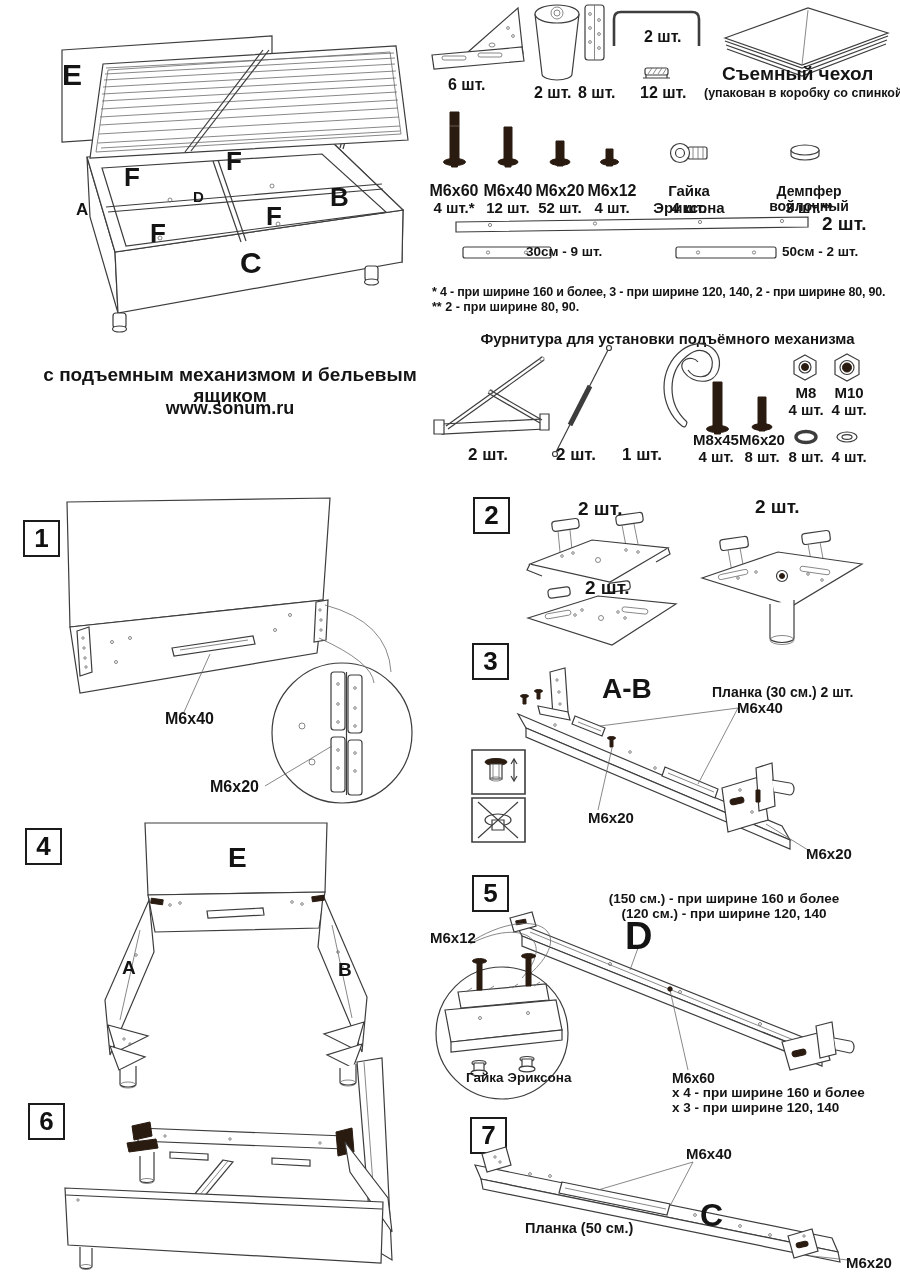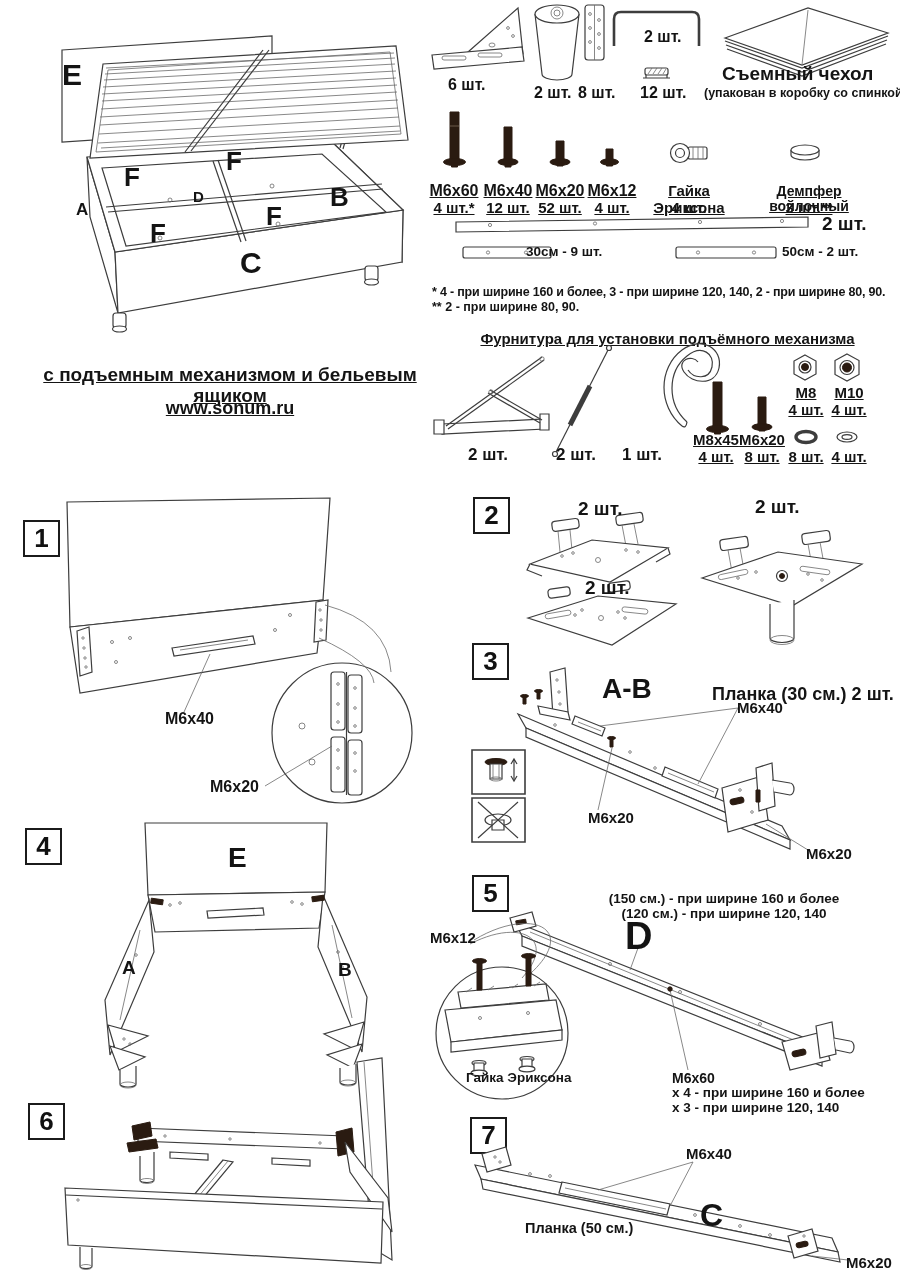--- a/index.html
+++ b/index.html
@@ -1,20 +1,20 @@
 <!DOCTYPE html>
 <html><head>
 <meta charset="utf-8">
 <style>
   html,body{margin:0;padding:0;background:#e8e8e8;}
   .sheet{position:relative;width:900px;height:1280px;background:#ffffff;overflow:hidden;
          font-family:"Liberation Sans",sans-serif;}
   .abs{position:absolute;}
   .lbl{position:absolute;font-weight:bold;color:#141414;white-space:nowrap;line-height:1.1;}
-  .ctr{text-align:center;white-space:normal;text-decoration:underline;}
+  .ctr{text-align:center;white-space:normal;}
   .rgt{text-align:center;}
   .badge{position:absolute;width:33px;height:33px;background:#fff;border:2px solid #1b1b1b;
          display:flex;align-items:center;justify-content:center;font-size:26px;font-weight:bold;color:#111;}
   svg{position:absolute;overflow:visible;}
   svg *{vector-effect:non-scaling-stroke;}
   .ln{stroke:#3d3d3d;stroke-width:1.2;fill:none;}
   .pnl{stroke:#3d3d3d;stroke-width:1.2;fill:#ffffff;}
   .drk{fill:#2a1b11;stroke:#2a1b11;}
   .thin{stroke:#6a6a6a;stroke-width:0.8;fill:none;}
 </style>
@@ -457,21 +457,21 @@
     </g>
     <rect class="ln" style="stroke-width:1.6" x="12" y="158" width="53" height="44"></rect>
     <g>
       <ellipse class="pnl" cx="38" cy="180" rx="13" ry="6"></ellipse>
       <rect class="pnl" x="32" y="180" width="12" height="10"></rect>
       <line class="ln" x1="18" y1="162" x2="58" y2="198"></line>
       <line class="ln" x1="58" y1="162" x2="18" y2="198"></line>
     </g>
   </svg>
   <div class="lbl" style="left:602px;top:674px;font-size:28px">A-B</div>
-  <div class="lbl" style="left:712px;top:685px;font-size:18px">Планка (30 см.)  2 шт.</div>
+  <div class="lbl" style="left:712px;top:685px;font-size:14px">Планка (30 см.)  2 шт.</div>
   <div class="lbl" style="left:737px;top:700px;font-size:15px">М6х40</div>
   <div class="lbl" style="left:588px;top:810px;font-size:15px">М6х20</div>
   <div class="lbl" style="left:806px;top:846px;font-size:15px">М6х20</div>
 
   <svg class="abs" style="left:20px;top:820px" width="420" height="280" viewBox="0 0 420 280">
     <polygon class="pnl" points="125,3 307,3 305,72 128,75"></polygon>
     <polygon class="pnl" points="128,75 305,72 299,108 135,112"></polygon>
     <polygon class="pnl" points="187,91 243,88 244,95 188,98"></polygon>
     <circle class="thin" cx="150" cy="85" r="1.3"></circle>
       <circle class="thin" cx="160" cy="83" r="1.3"></circle>

